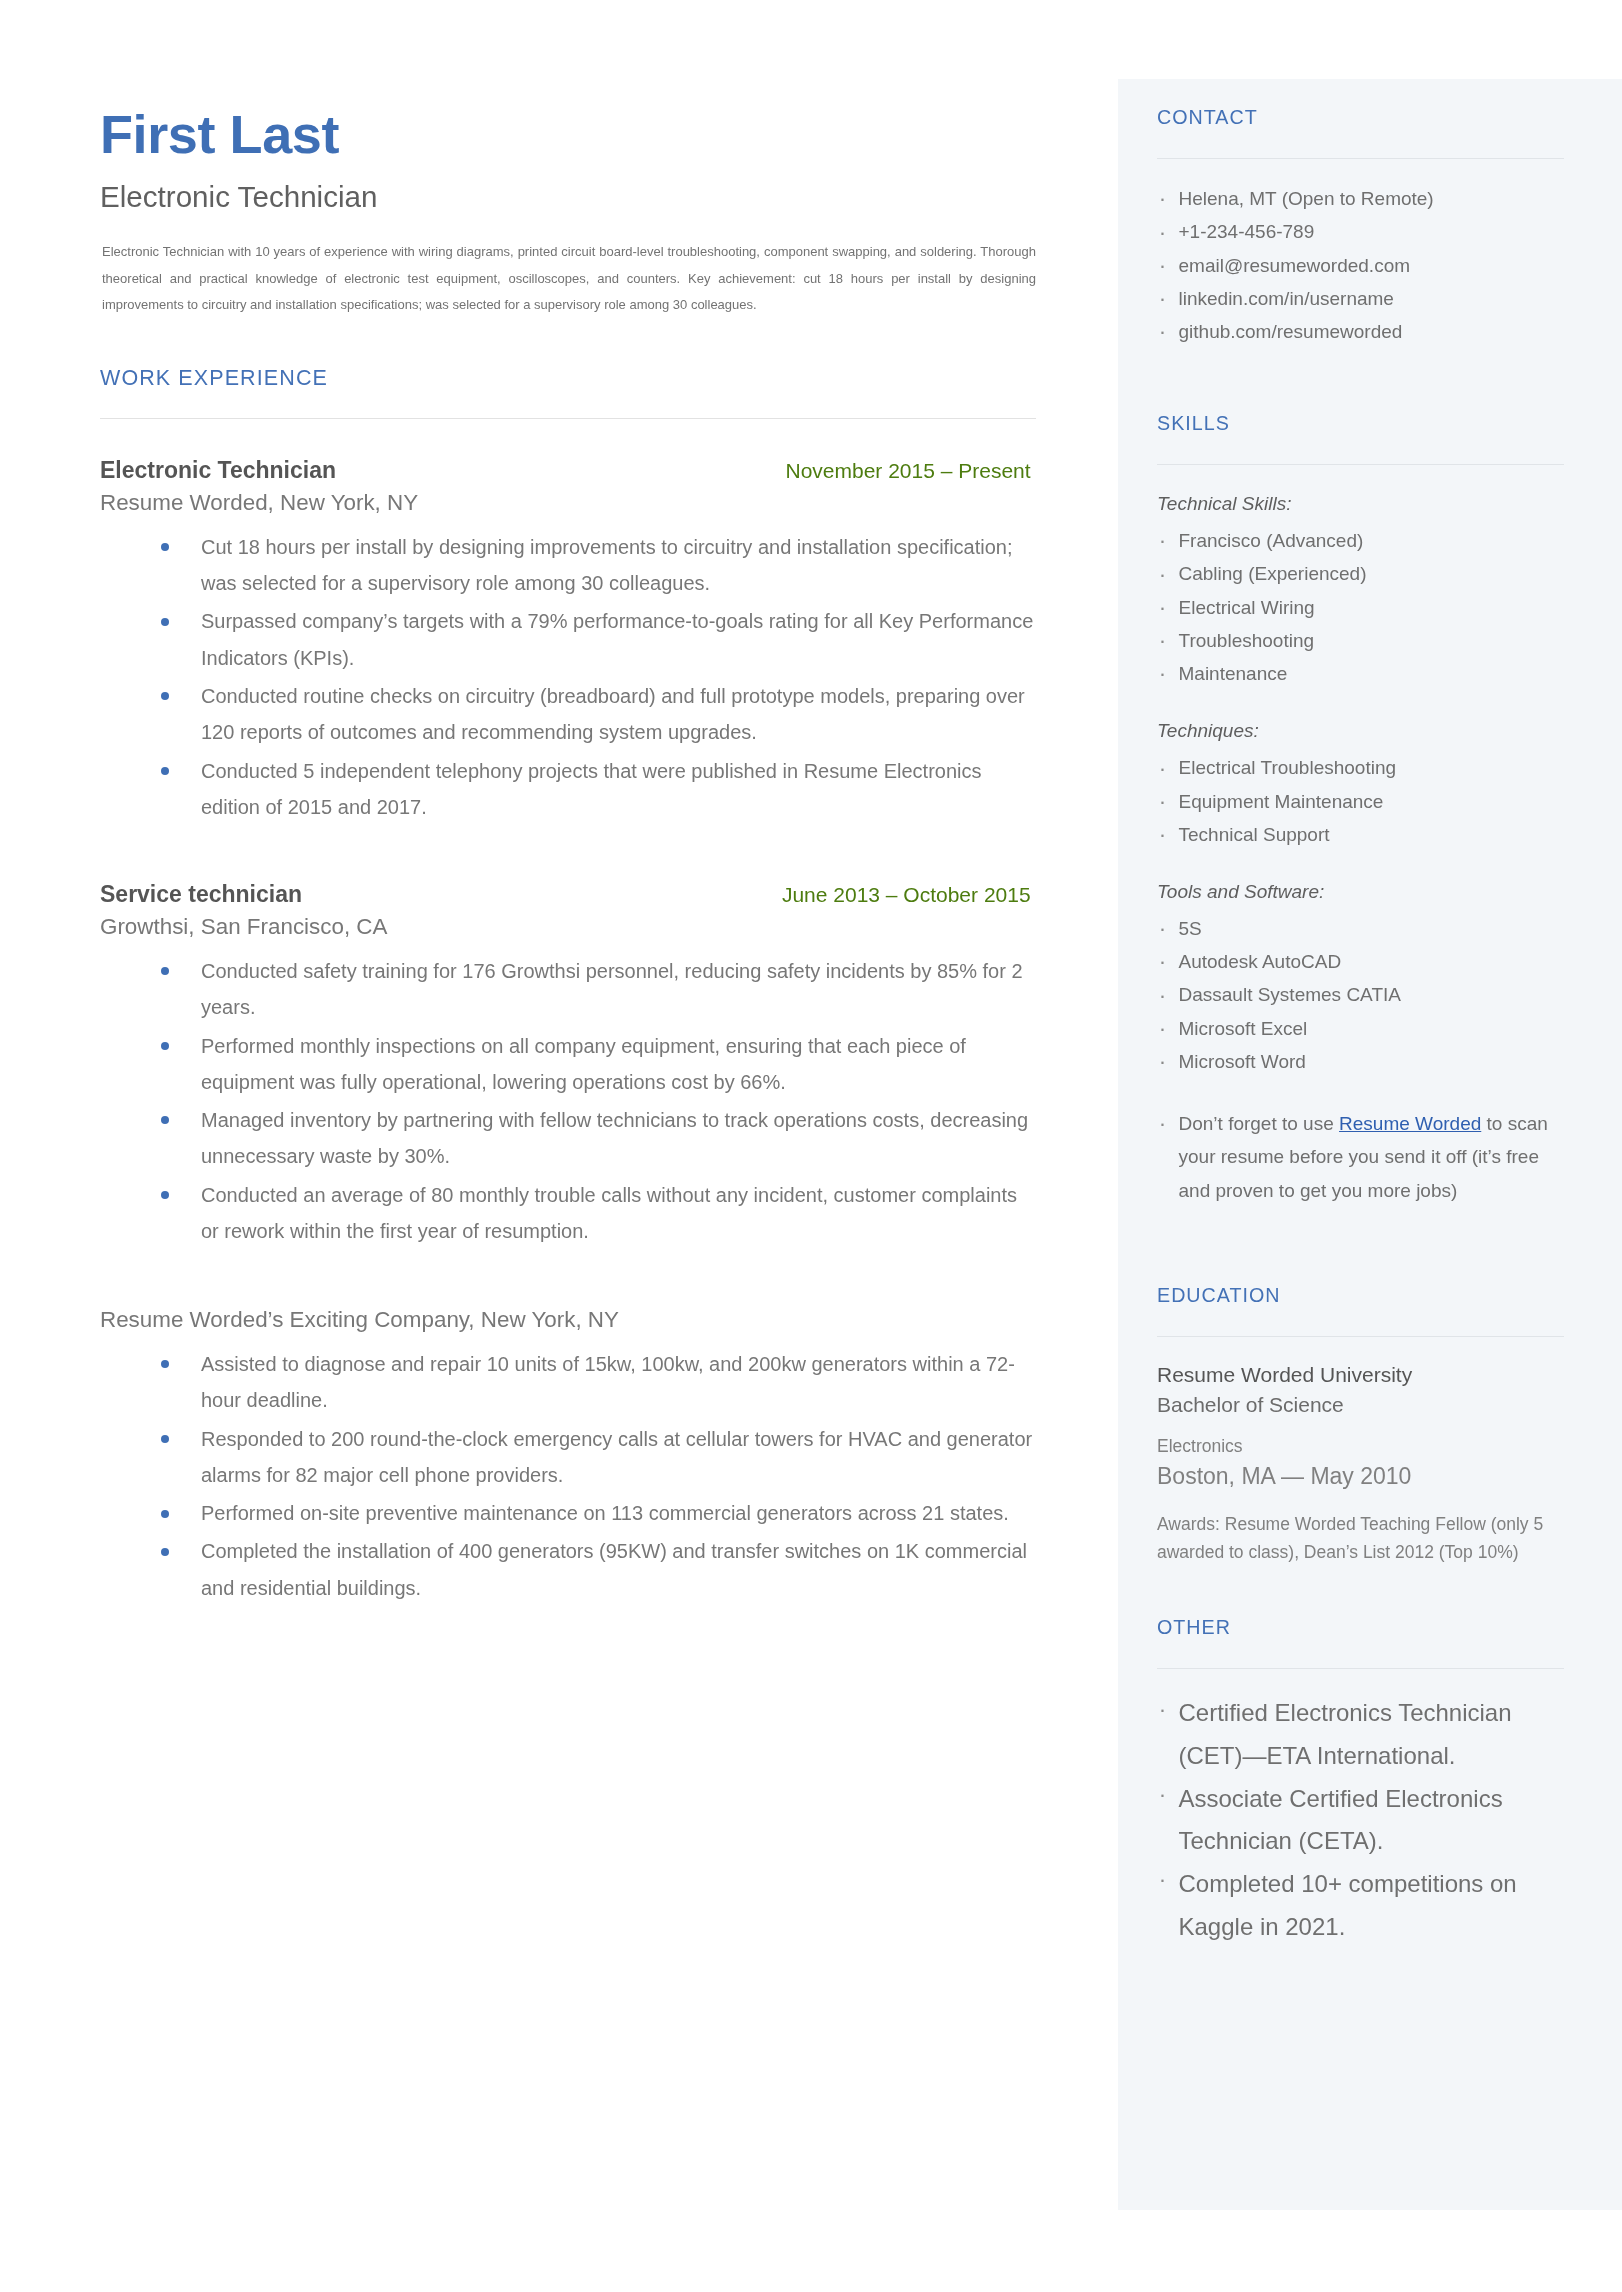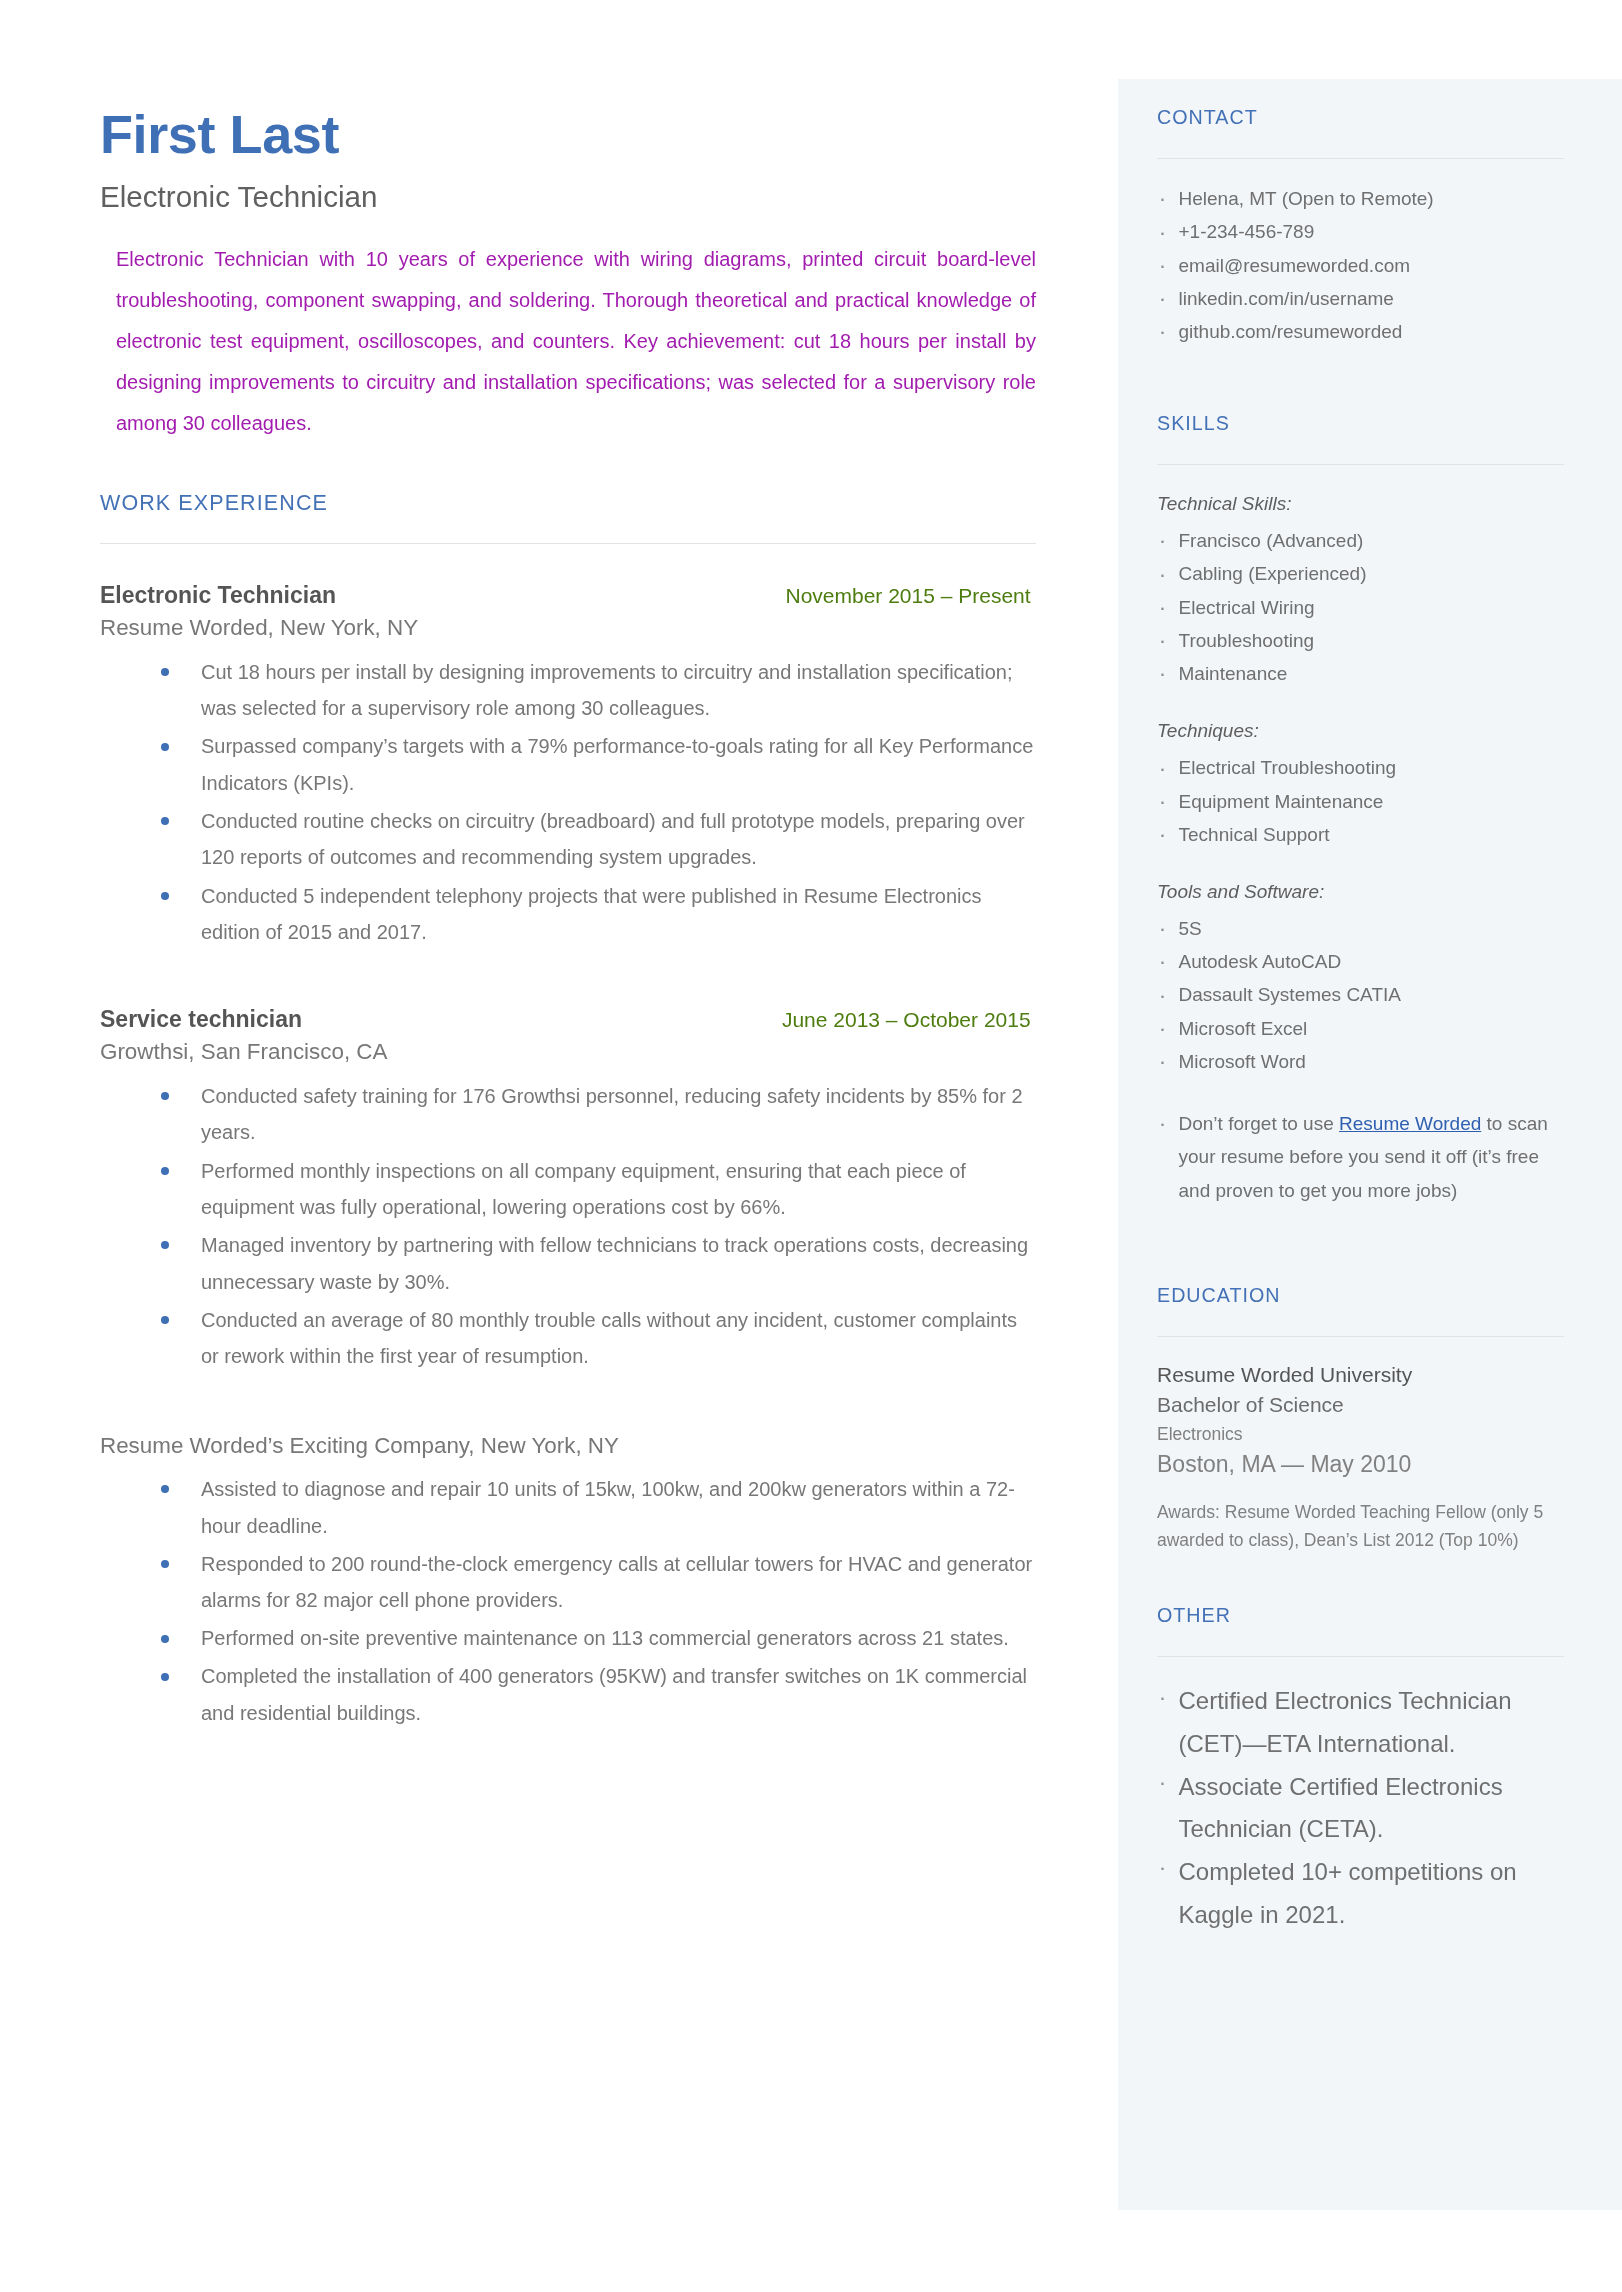--- a/index.html
+++ b/index.html
@@ -48,25 +48,25 @@
     margin: 0 0 16px 0;
   }
   .headline {
     font-size: 29.6px;
     color: #606060;
     font-weight: normal;
     margin: 0 0 25px 0;
     line-height: 1.2;
   }
   .summary {
-    font-size: 20px;
+    font-size: 13px;
     line-height: 2.05;
-    color: #a21caf;
+    color: #737373;
     text-align: justify;
-    margin: 0 0 47px 16px;
+    margin: 0 0 47px 2px;
   }
   .section-heading {
     font-size: 21.5px;
     color: #4371b6;
     letter-spacing: 1.1px;
     margin: 0 0 27px 0;
     font-weight: normal;
   }
   .rule {
     border: 0;
@@ -202,20 +202,21 @@
   }
   .edu-degree {
     font-size: 21px;
     color: #6b6b6b;
     line-height: 1.45;
   }
   .edu-minor {
     font-size: 17.5px;
     color: #808080;
     line-height: 1.5;
+    margin-top: 12px;
   }
   .edu-loc {
     font-size: 23px;
     color: #808080;
     line-height: 1.5;
     margin-bottom: 16px;
   }
   .edu-awards {
     font-size: 17.5px;
     color: #808080;

